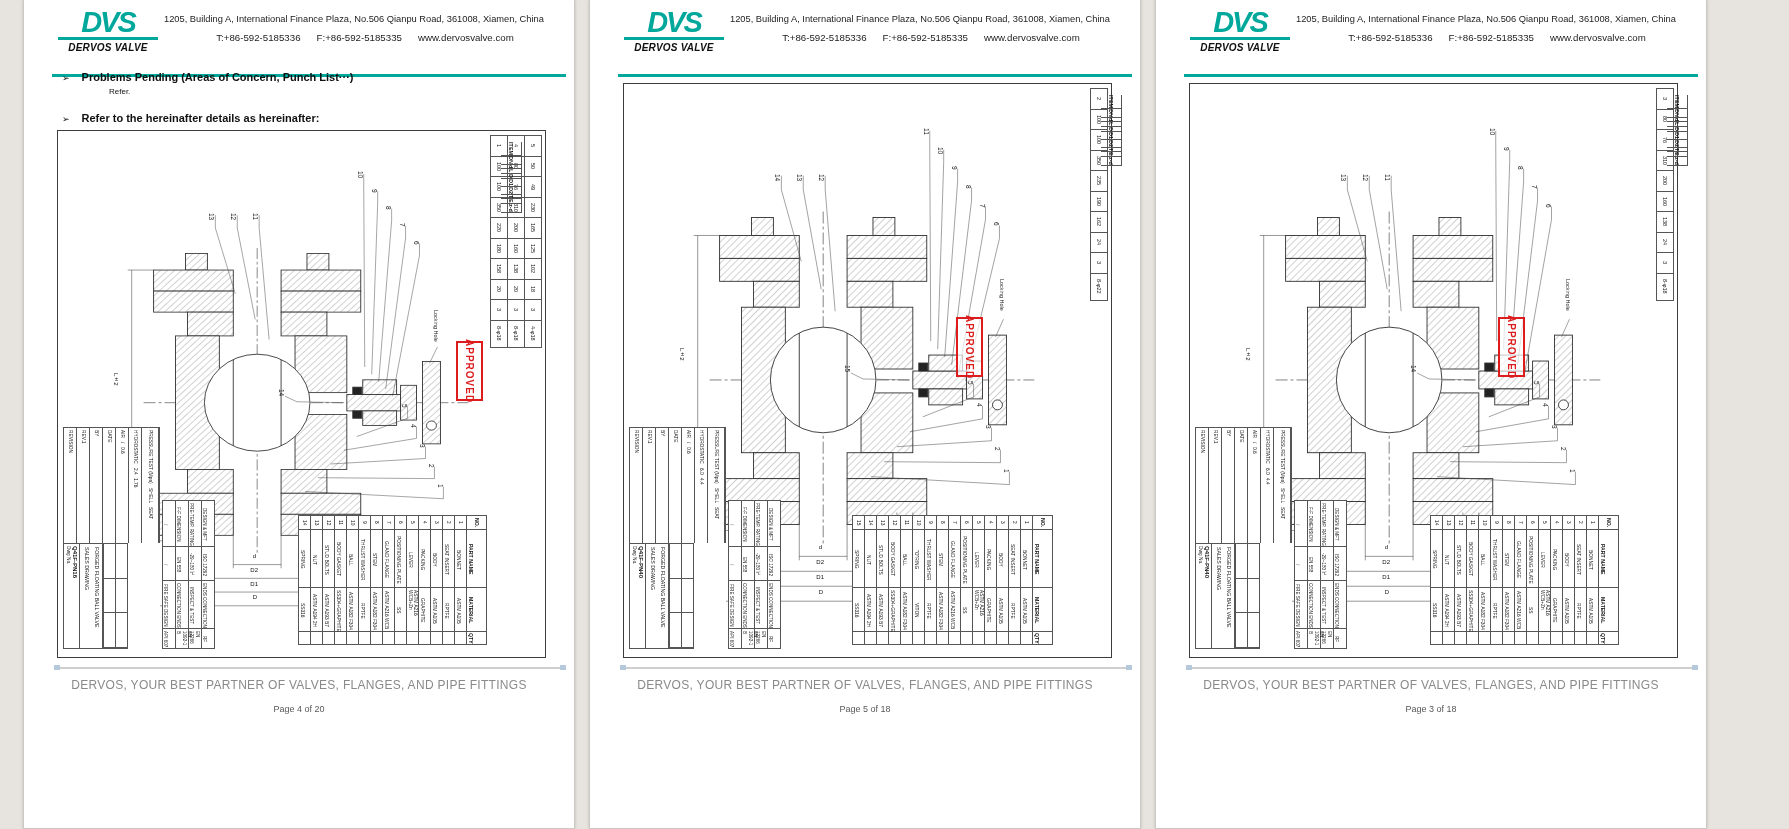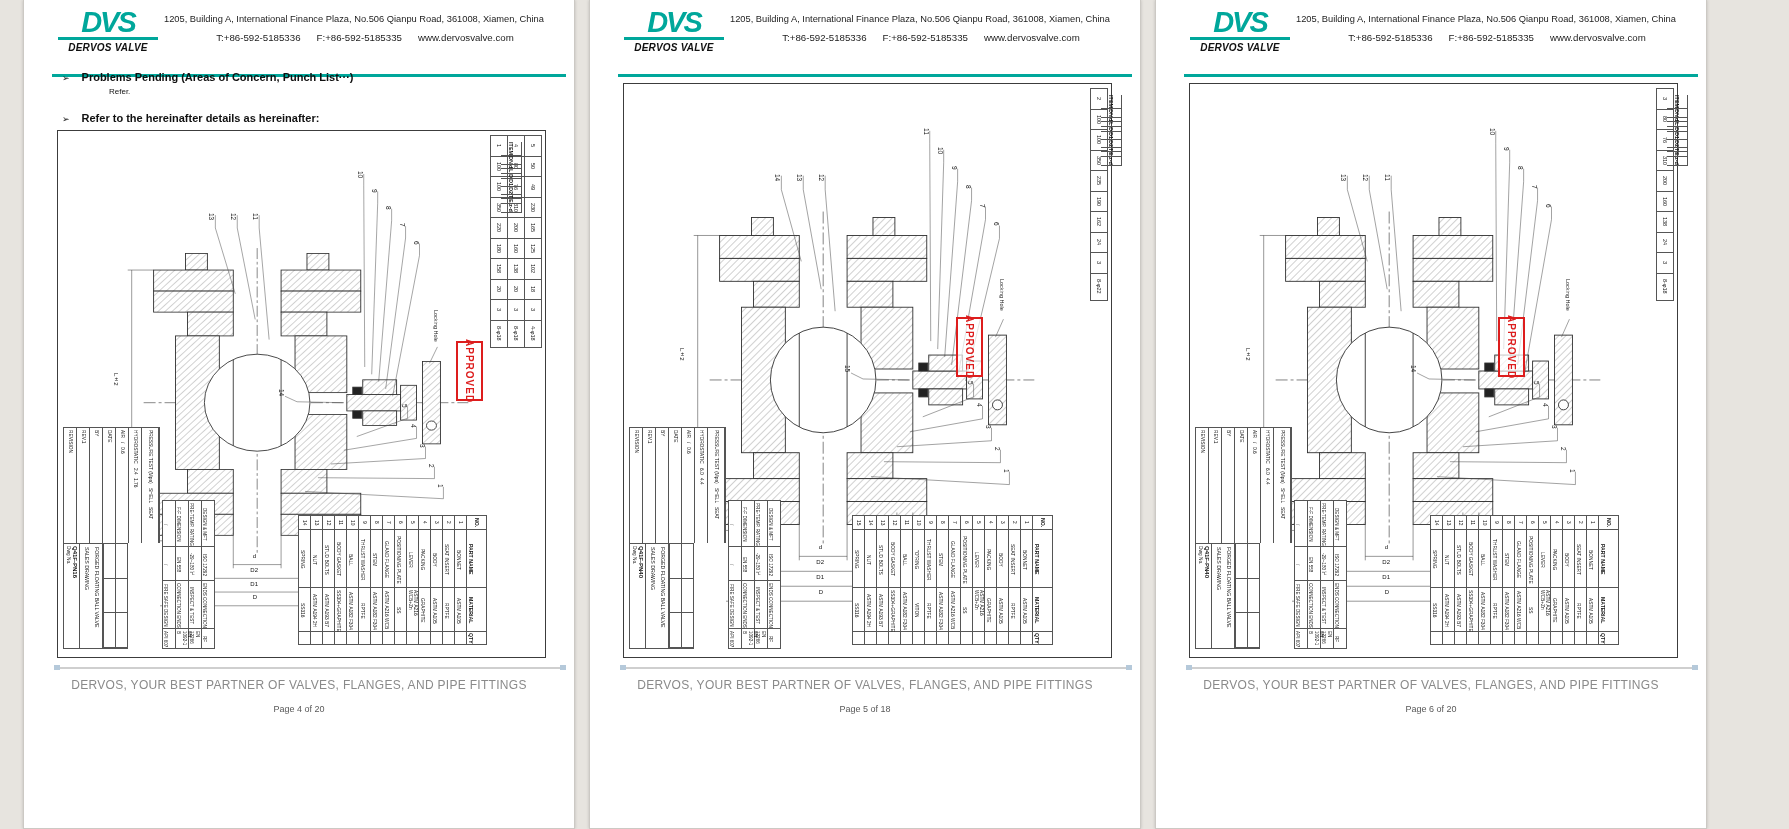--- a/index.html
+++ b/index.html
@@ -1652,14 +1652,14 @@
         <span class="ld v" style="left: 72.19%; top: 55.65%;">4</span>
         <span class="ld v" style="left: 74.03%; top: 59.48%;">3</span>
         <span class="ld v" style="left: 75.87%; top: 63.3%;">2</span>
         <span class="ld v" style="left: 77.71%; top: 67.13%;">1</span>
         <span class="ld v" style="left: 44.99%; top: 49.04%;">14</span>
         <span class="ld v lock" style="left: 76.89%; top: 34.09%;">Locking Hole</span>
       </div>
 
   <div class="f-line"></div>
   <div class="f-tag">DERVOS, YOUR BEST PARTNER OF VALVES,  FLANGES, AND PIPE FITTINGS</div>
-  <div class="f-page">Page 6 of 20</div>
+  <div class="f-page">Page 3 of 18</div>
 </div></div>
 
 </body></html>

